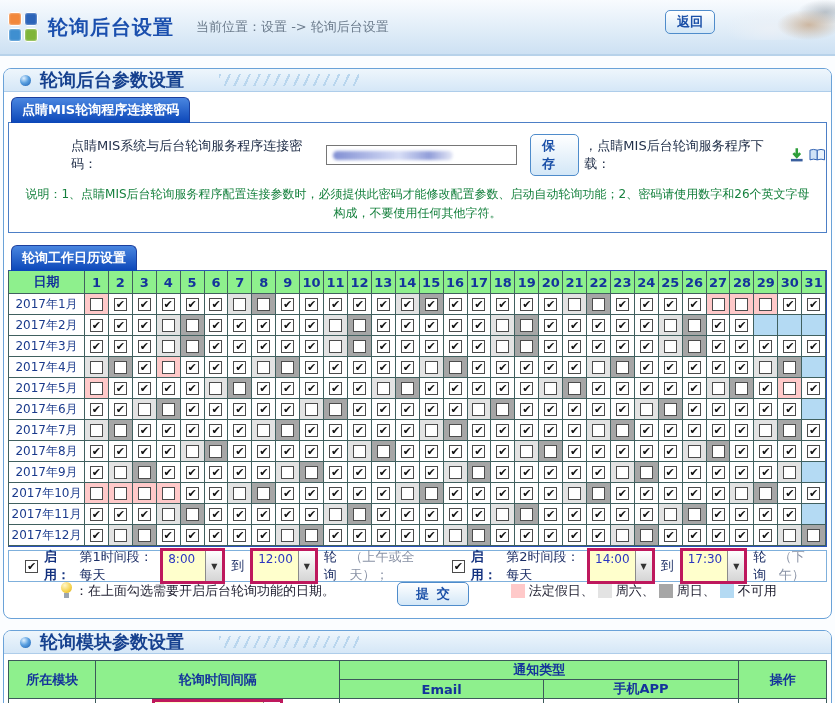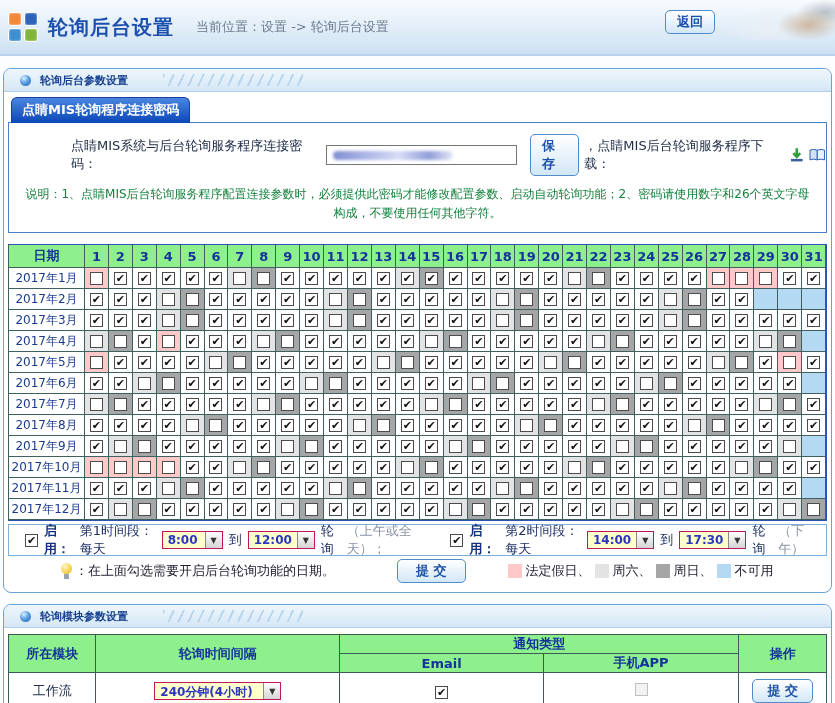--- a/index.html
+++ b/index.html
@@ -19,38 +19,38 @@
     background:
       radial-gradient(46px 22px at 78% 62%, rgba(196,164,132,.75), rgba(196,164,132,0) 70%),
       radial-gradient(60px 26px at 45% 70%, rgba(235,240,246,.9), rgba(235,240,246,0) 75%),
       radial-gradient(40px 18px at 92% 30%, rgba(120,130,140,.45), rgba(120,130,140,0) 70%);
   }
 
   
   .btn { display:inline-block; border:1px solid #4f8ccb; border-radius:5px;
     background:linear-gradient(#ffffff,#d3e7f7); color:#1b50a8; font-weight:bold;
     font-size:13px; padding:2px 11px; cursor:pointer; }
-  .sel { display:inline-flex; border:1px solid #be185d; vertical-align:middle; height:18px;font-weight:bold; }
+  .sel { display:inline-flex; border:3px solid #be185d; vertical-align:middle; height:36px; }
   .sel .val { background:#ffffcc; color:#2a35c0; padding:1px 5px; font-size:12px; min-width:42px; }
   .sel .arr { width:17px; background:linear-gradient(#fefefe,#d5d5d5); border-left:1px solid #8a8a8a;
     display:flex; align-items:center; justify-content:center; font-size:8px; color:#333; }
   .cb { width:13px; height:13px; border:1px solid #4b4b4b; background:#fff; display:inline-flex;
     align-items:center; justify-content:center; font-size:11px; font-weight:bold; color:#111;
     line-height:1; cursor:pointer; flex:none; }
   .cb.disabled { background:#f2f2f2; border-color:#bfbfbf; cursor:default; }
 
   
   .sec { border:1px solid #6aa2d8; border-radius:8px; background:#fff; margin:0 3px; overflow:hidden; }
   .sec1 { margin-top:12px; }
   .sec2 { margin-top:11px; }
   .sec-head { background:linear-gradient(#eef6fc,#d5e7f7); border-bottom:1px solid #aecdea;
     display:flex; align-items:center; height:23px; padding-left:16px; gap:9px; }
   .orb { width:11px; height:11px; border-radius:50%;
     background:radial-gradient(circle at 35% 30%, #dff0ff, #5aa0e0 45%, #1a5cb0); }
-  .sec-title { color:#16418f; font-weight:bold; font-size:11px; }
+  .sec-title { color:#16418f; font-weight:bold; font-size:18px; }
   .stripes { width:140px; height:12px; margin-left:26px;
     background:repeating-linear-gradient(115deg, #b9d6ee 0 2px, transparent 2px 9px); }
   .sec-body { padding:5px 4px 6px 4px; }
 
   .tab { display:inline-block; background:linear-gradient(#4a86e0,#0b46b8); color:#fff;
     font-weight:bold; font-size:13px; padding:3px 10px 4px; border:1px solid #1b3f9e;
     border-bottom:none; border-radius:6px 6px 0 0; position:relative; z-index:2; margin-left:3px; cursor:pointer; }
   .box { border:1px solid #4d7fc6; background:#fff; margin-top:-1px; position:relative; }
 
   
@@ -70,21 +70,21 @@
     display:flex; align-items:center; justify-content:center; height:21px; background:#fff; min-width:0; }
   .cal-label { flex:0 0 76px; font-size:12px; color:#1a3a8c; background:#fff; }
   .cal-head .cal-cell { background:#8ef08d; color:#14339b; font-weight:bold; font-size:13px; height:23px; }
   .bg-sat { background:#e3e3e3; } .bg-sun { background:#a6a6a6; }
   .bg-hol { background:#ffc9c9; } .bg-na  { background:#b4daf3; }
 
   .period-box { border:1px solid #7fb0dc; margin-top:3px; height:32px; display:flex;
     align-items:center; padding:0 8px 0 16px; gap:6px; font-size:13px; color:#1d2f66; background:#fff; }
   .period-box b { color:#12307e;font-family:Liberation Mono, monospace; }
   .gray { color:#8a93a6; }
-  .legend-row { height:30px; display:flex; align-items:center; font-size:13px; color:#223; }
+  .legend-row { height:30px; display:flex; align-items:flex-start; font-size:13px; color:#223;font-family:Liberation Mono, monospace; }
   .bulb { width:13px; height:16px; margin-left:52px; margin-right:2px; position:relative; }
   .bulb:before { content:""; position:absolute; top:0; left:1px; width:11px; height:11px; border-radius:50%;
     background:radial-gradient(circle at 35% 30%, #fff6c8, #f5d24a 60%, #cfa520); }
   .bulb:after { content:""; position:absolute; bottom:0; left:4px; width:5px; height:5px; background:#9aa4b0; }
   .legend-items { display:flex; align-items:center; margin-left:42px; gap:4px; }
   .swatch { width:14px; height:14px; display:inline-block; }
 
   
   .mod-table { border-collapse:collapse; width:100%; margin-top:1px; }
   .mod-table th, .mod-table td { border:1px solid #3c5a5a; font-size:13px; text-align:center; }
@@ -131,20 +131,21 @@
         </svg>
         <svg width="17" height="14" viewBox="0 0 17 14">
           <path d="M1 2 Q4.5 0.5 8.5 2 L8.5 12 Q4.5 10.5 1 12 Z" fill="#cfe2f6" stroke="#2a5db0"></path>
           <path d="M16 2 Q12.5 0.5 8.5 2 L8.5 12 Q12.5 10.5 16 12 Z" fill="#eaf3fc" stroke="#2a5db0"></path>
         </svg>
       </div>
       <div class="note">说明：1、点睛MIS后台轮询服务程序配置连接参数时，必须提供此密码才能修改配置参数、启动自动轮询功能；2、密码请使用数字和26个英文字母构成，不要使用任何其他字符。</div>
     </div>
 
     <div class="cal-wrap">
+      <span class="tab">轮询工作日历设置</span>
       <div class="cal-box">
         <div class="cal-row cal-head" id="cal-head">
           <div class="cal-cell cal-label" style="font-weight:bold;font-size:13px;background:#8ef08d">日期</div>
         <div class="cal-cell">1</div>
             <div class="cal-cell">2</div>
             <div class="cal-cell">3</div>
             <div class="cal-cell">4</div>
             <div class="cal-cell">5</div>
             <div class="cal-cell">6</div>
             <div class="cal-cell">7</div>

